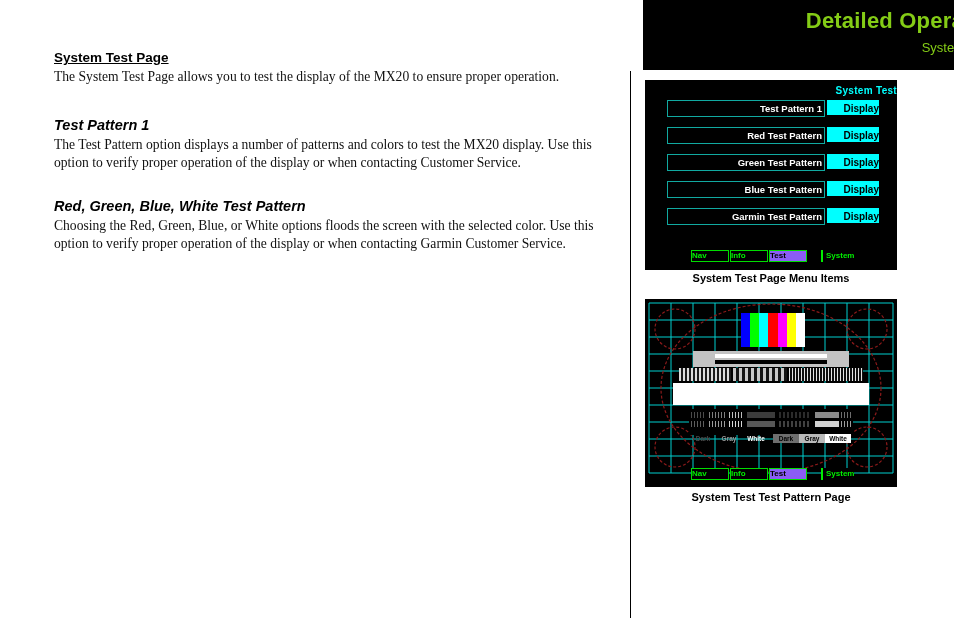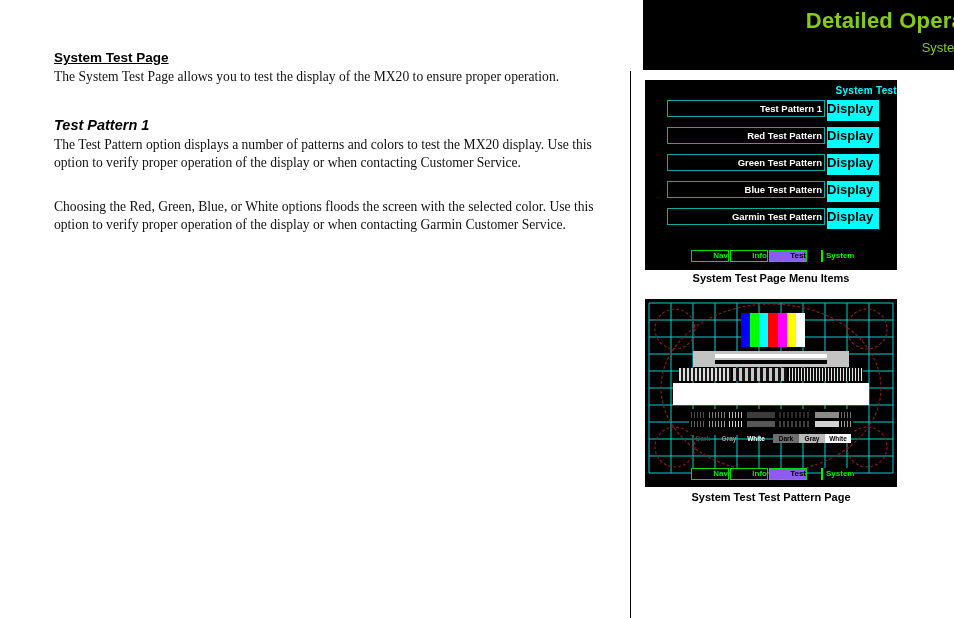--- a/index.html
+++ b/index.html
@@ -139,27 +139,27 @@
     font-weight: bold;
     font-size: 9.5px;
     text-align: right;
     line-height: 15px;
     padding-right: 2px;
   }
   .menu-btn {
     position: absolute;
     left: 160px; top: 0;
     width: 52px;
-    height: 21px;
+    height: 15px;
     background: #00ffff;
     color: #000000;
     font-family: "Liberation Sans", sans-serif;
     font-weight: bold;
-    font-size: 13px;
-    text-align: left;
+    font-size: 10px;
+    text-align: right;
     line-height: 17px;
   }
 
   
   .tabbar {
     position: absolute;
     height: 12px;
     left: 46px;
     width: 180px;
   }
@@ -167,21 +167,21 @@
     position: absolute;
     top: 0;
     height: 12px;
     box-sizing: border-box;
     border: 1px solid #00dd00;
     color: #00ee00;
     background: #000;
     font-family: "Liberation Sans", sans-serif;
     font-weight: bold;
     font-size: 8px;
-    text-align: right;
+    text-align: left;
     line-height: 10px;
   }
   .tab.active {
     background: #8b5cf6;
     color: #000000;
   }
   .tab-sys {
     position: absolute;
     top: 0;
     height: 12px;
@@ -281,20 +281,21 @@
   <h2 class="head-bold-u">System Test Page</h2>
   <p class="body-para">The System Test Page allows you to test the display of the MX20 to ensure proper operation.</p>
 
   <div class="blk-gap"></div>
 
   <h3 class="head-italic">Test Pattern 1</h3>
   <p class="body-para">The Test Pattern option displays a number of patterns and colors to test the MX20 display. Use this option to verify proper operation of the display or when contacting Customer Service.</p>
 
   <div class="blk-gap-sm"></div>
 
+  <h3 class="head-italic">Red, Green, Blue, White Test Pattern</h3>
   <p class="body-para">Choosing the Red, Green, Blue, or White options floods the screen with the selected color. Use this option to verify proper operation of the display or when contacting Garmin Customer Service.</p>
 </div>
 
 <div class="shot" id="shot-menu">
   <div id="menu-title">System Test</div>
 
   <div class="menu-row" style="top:20px">
     <div class="menu-field">Test Pattern 1</div>
     <div class="menu-btn">Display</div>
   </div>

